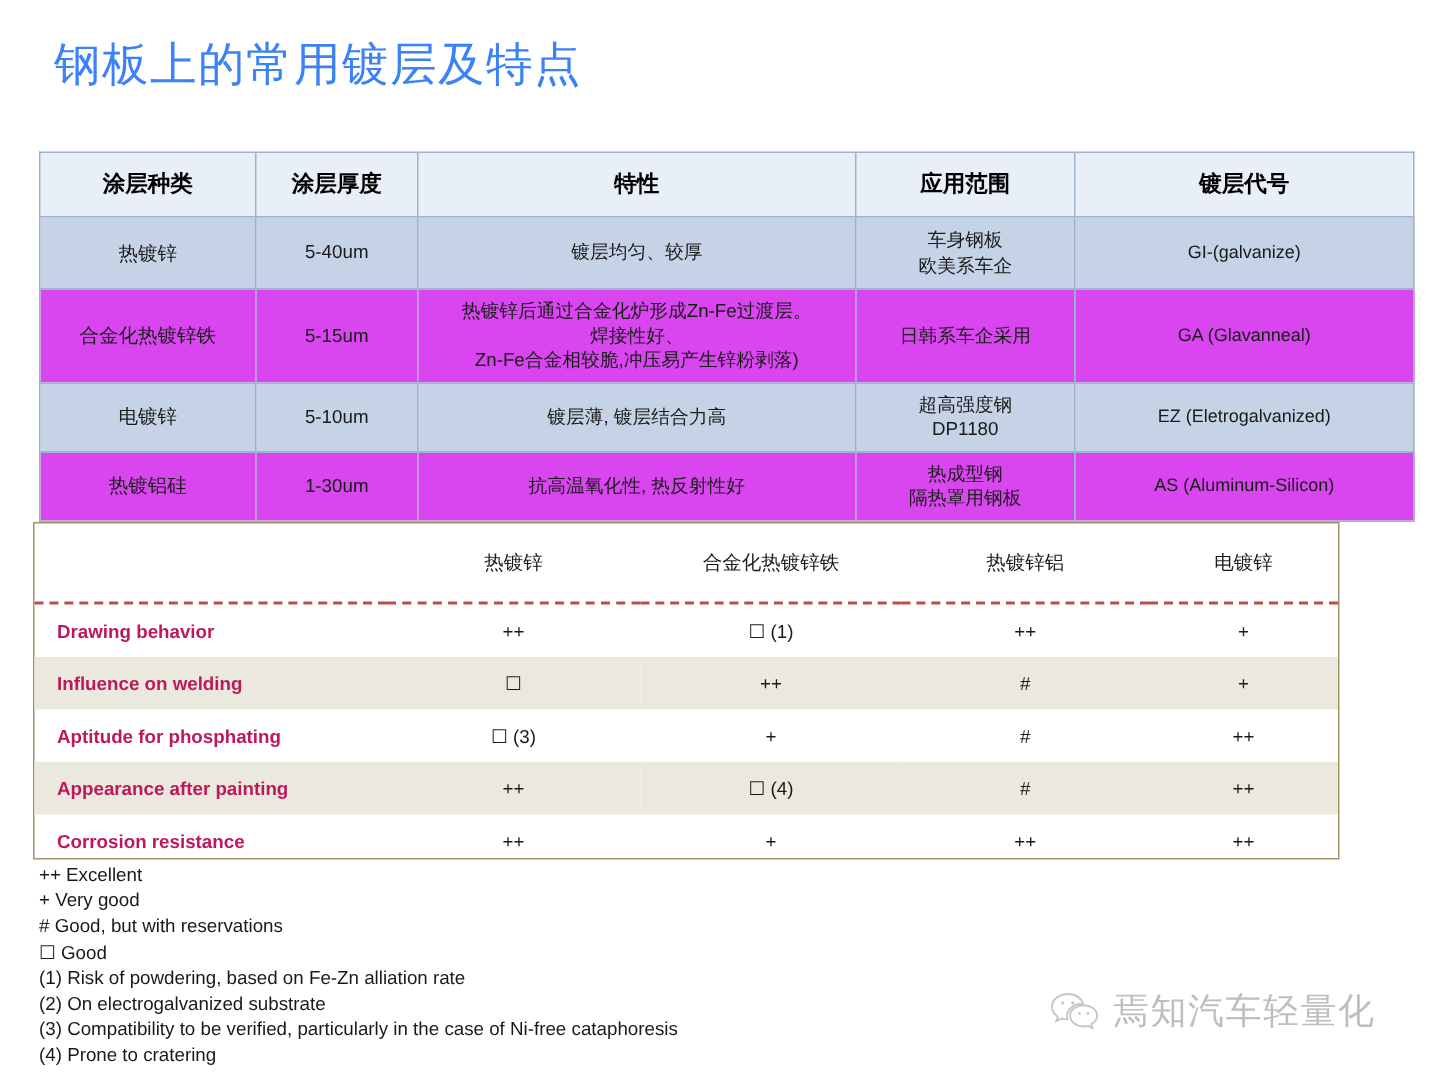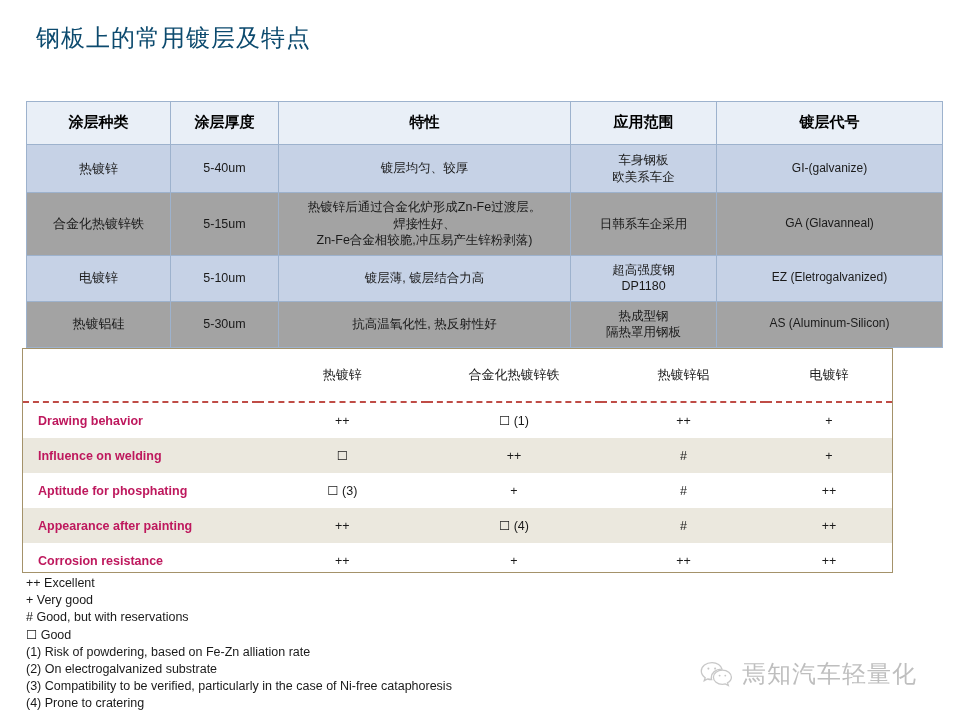--- a/index.html
+++ b/index.html
@@ -15,24 +15,24 @@
     overflow: hidden;
     color: #1a1a1a;
   }
 
   
   #slide-title {
     position: absolute;
     left: 36px;
     top: 22px;
     font-family: "DejaVu Serif", "Liberation Serif", serif;
-    font-size: 24px;
+    font-size: 31px;
     font-weight: 400;
     letter-spacing: 1px;
-    color: #0c4a6e;
+    color: #3b82f6;
     white-space: nowrap;
   }
 
   
   #coating-table {
     position: absolute;
     left: 26px;
     top: 101px;
     width: 916px;
     border-collapse: collapse;
@@ -50,21 +50,21 @@
   }
   #coating-table thead th {
     background: #e9eff7;
     font-size: 15px;
     font-weight: bold;
     font-family: "DejaVu Sans", "Liberation Sans", sans-serif;
     height: 30px;
     color: #000000;
   }
   #coating-table tbody tr.band-dark td { background: #c6d2e6; }
-  #coating-table tbody tr.band-light td { background: #a3a3a3; text-align: center; }
+  #coating-table tbody tr.band-light td { background: #d946ef; text-align: center; }
   #coating-table tbody tr td:nth-child(1) { font-size: 13px; }
   #coating-table tbody tr td:nth-child(3) { font-size: 12.5px; }
   #coating-table tbody tr td:nth-child(5) { font-size: 12px; }
   .cell-lines span { display: block; }
 
   
   #comparison-panel {
     position: absolute;
     left: 22px;
     top: 348px;
@@ -201,21 +201,21 @@
         <span>镀层薄, 镀层结合力高</span>
       </td>
       <td class="cell-lines">
         <span>超高强度钢</span>
         <span>DP1180</span>
       </td>
       <td>EZ (Eletrogalvanized)</td>
     </tr>
     <tr class="band-light" style="height:40px">
       <td>热镀铝硅</td>
-      <td>5-30um</td>
+      <td>1-30um</td>
       <td class="cell-lines">
         <span>抗高温氧化性, 热反射性好</span>
       </td>
       <td class="cell-lines">
         <span>热成型钢</span>
         <span>隔热罩用钢板</span>
       </td>
       <td>AS (Aluminum-Silicon)</td>
     </tr>
   </tbody>

